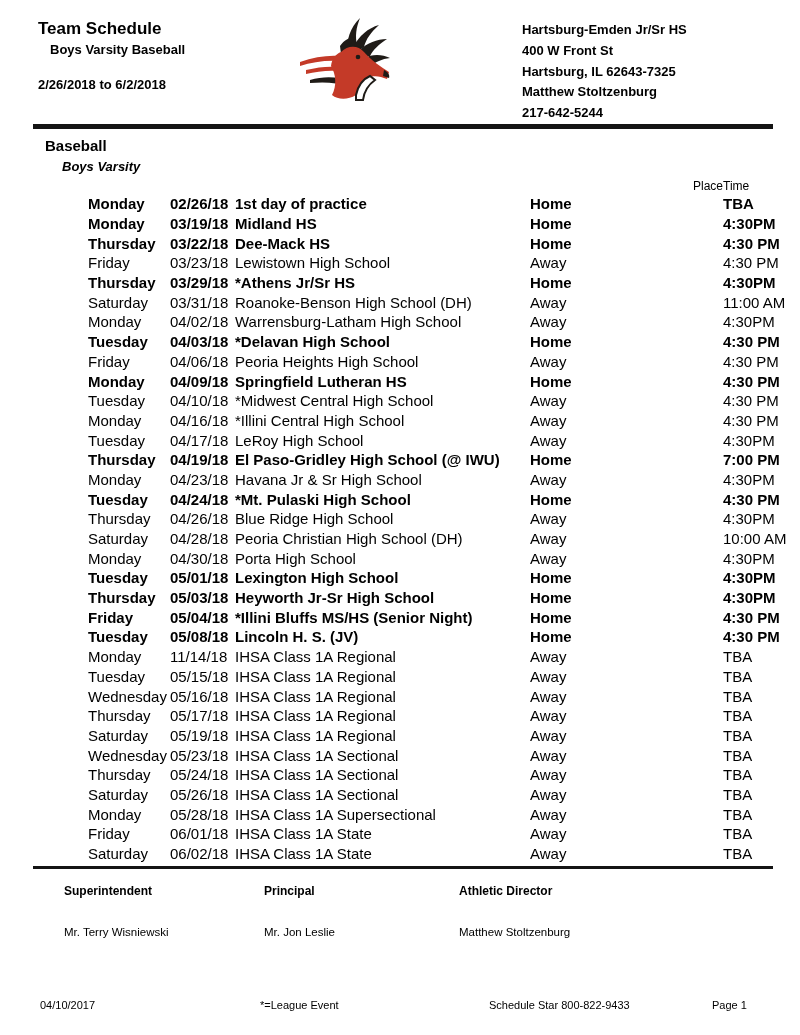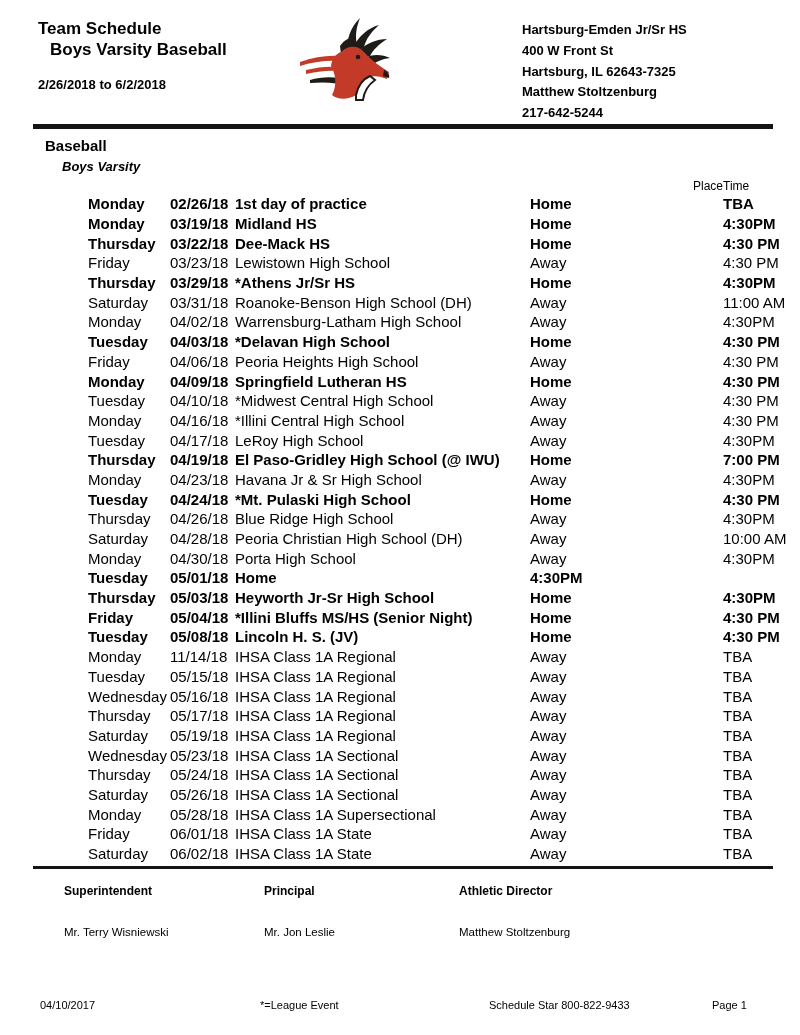--- a/index.html
+++ b/index.html
@@ -2,21 +2,21 @@
 <html><head>
 <meta charset="utf-8">
 <style>
   * { margin:0; padding:0; box-sizing:border-box; }
   html,body { width:800px; height:1035px; background:#ffffff; }
   body { font-family:"Liberation Sans", sans-serif; color:#000; position:relative; overflow:hidden; }
 
   
   .hdr-left { position:absolute; left:38px; top:18px; }
   .hdr-title { font-size:17px; font-weight:bold; line-height:22px; }
-  .hdr-sub   { font-size:17px; font-weight:bold; line-height:20px;padding-left:12px; }
+  .hdr-sub   { font-size:13px; font-weight:bold; line-height:20px;padding-left:12px; }
   .hdr-range { font-size:13px; font-weight:bold; line-height:22px;margin-top:14px; }
 
   .logo-wrap { position:absolute; left:296px; top:12px; width:110px; height:95px; }
 
   .hdr-right { position:absolute; left:522px; top:20px; font-size:13px; font-weight:bold; line-height:20.8px; }
 
   .rule-double { position:absolute; left:33px; top:124px; width:740px; height:3px;
                  border-top:3px solid #141414; border-bottom:2px solid #141414; }
 
   
@@ -238,20 +238,21 @@
       <div class="sched-row">
     <div>Monday</div>
     <div>04/30/18</div>
     <div>Porta High School</div>
     <div>Away</div>
     <div>4:30PM</div>
   </div>
       <div class="sched-row bold">
     <div>Tuesday</div>
     <div>05/01/18</div>
+    <div>Lexington High School</div>
     <div>Home</div>
     <div>4:30PM</div>
   </div>
       <div class="sched-row bold">
     <div>Thursday</div>
     <div>05/03/18</div>
     <div>Heyworth Jr-Sr High School</div>
     <div>Home</div>
     <div>4:30PM</div>
   </div>

